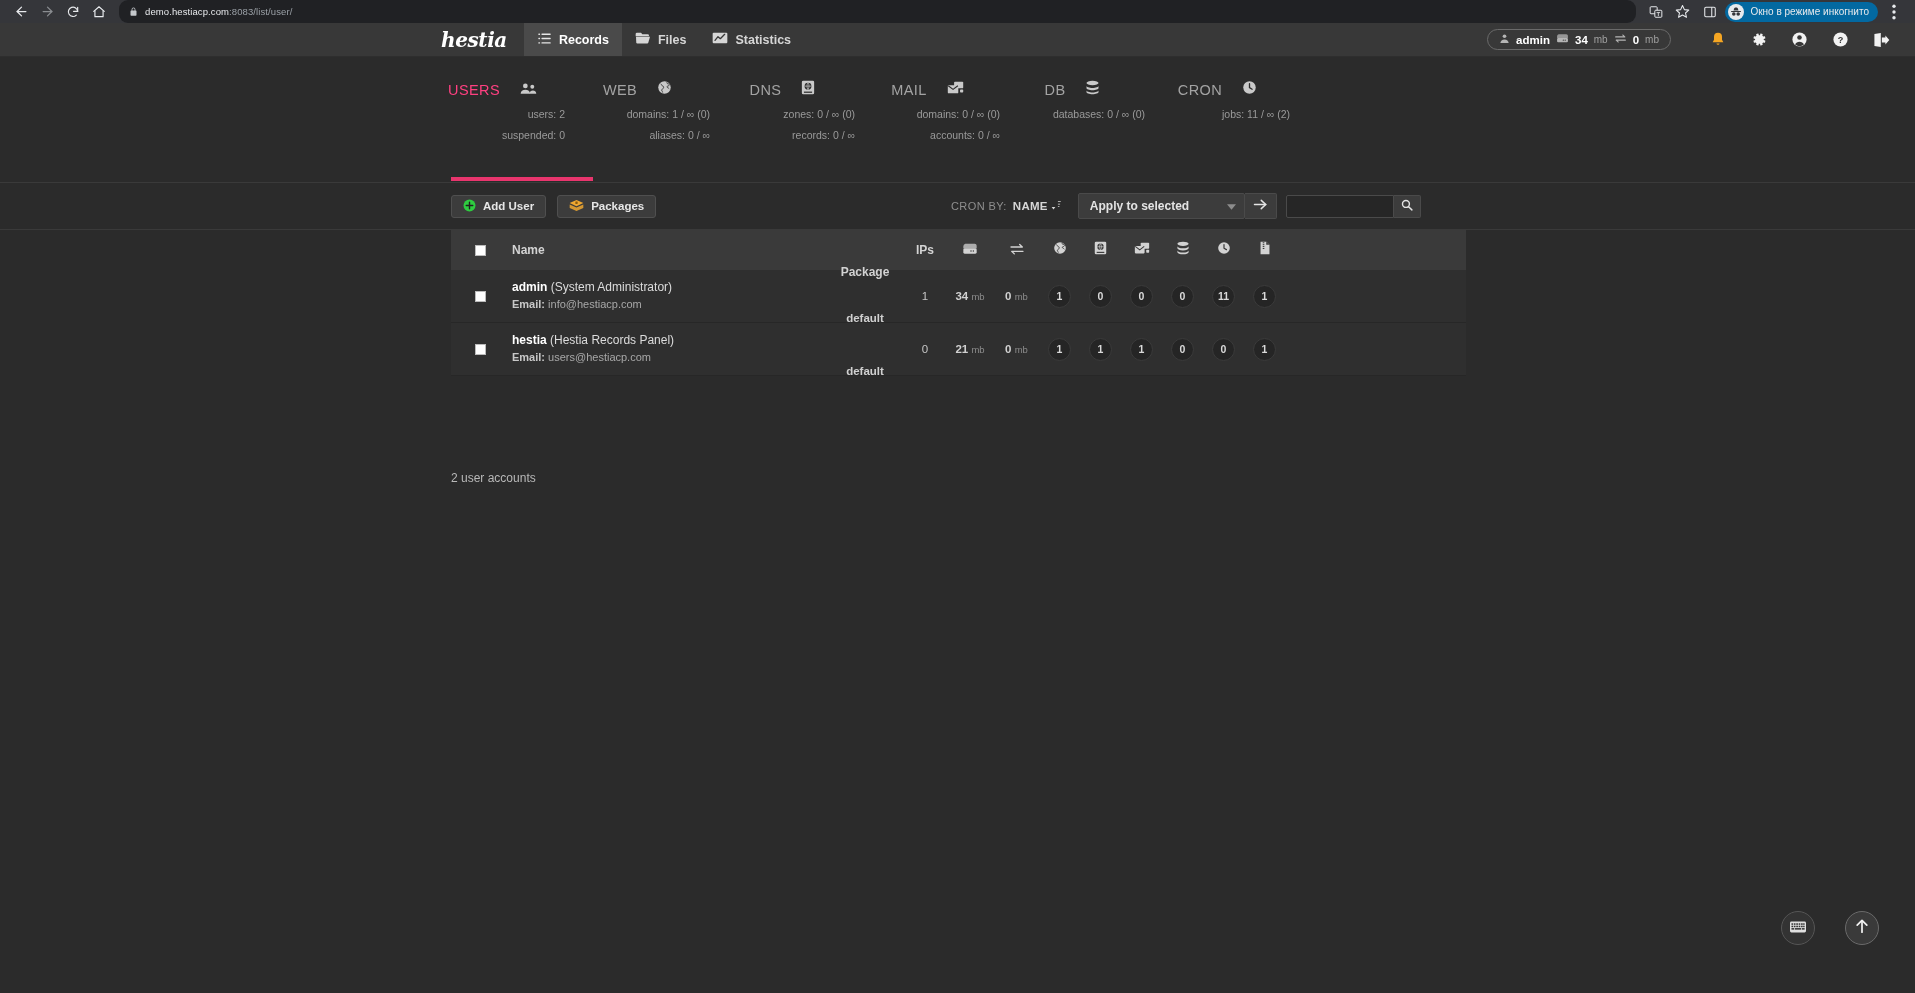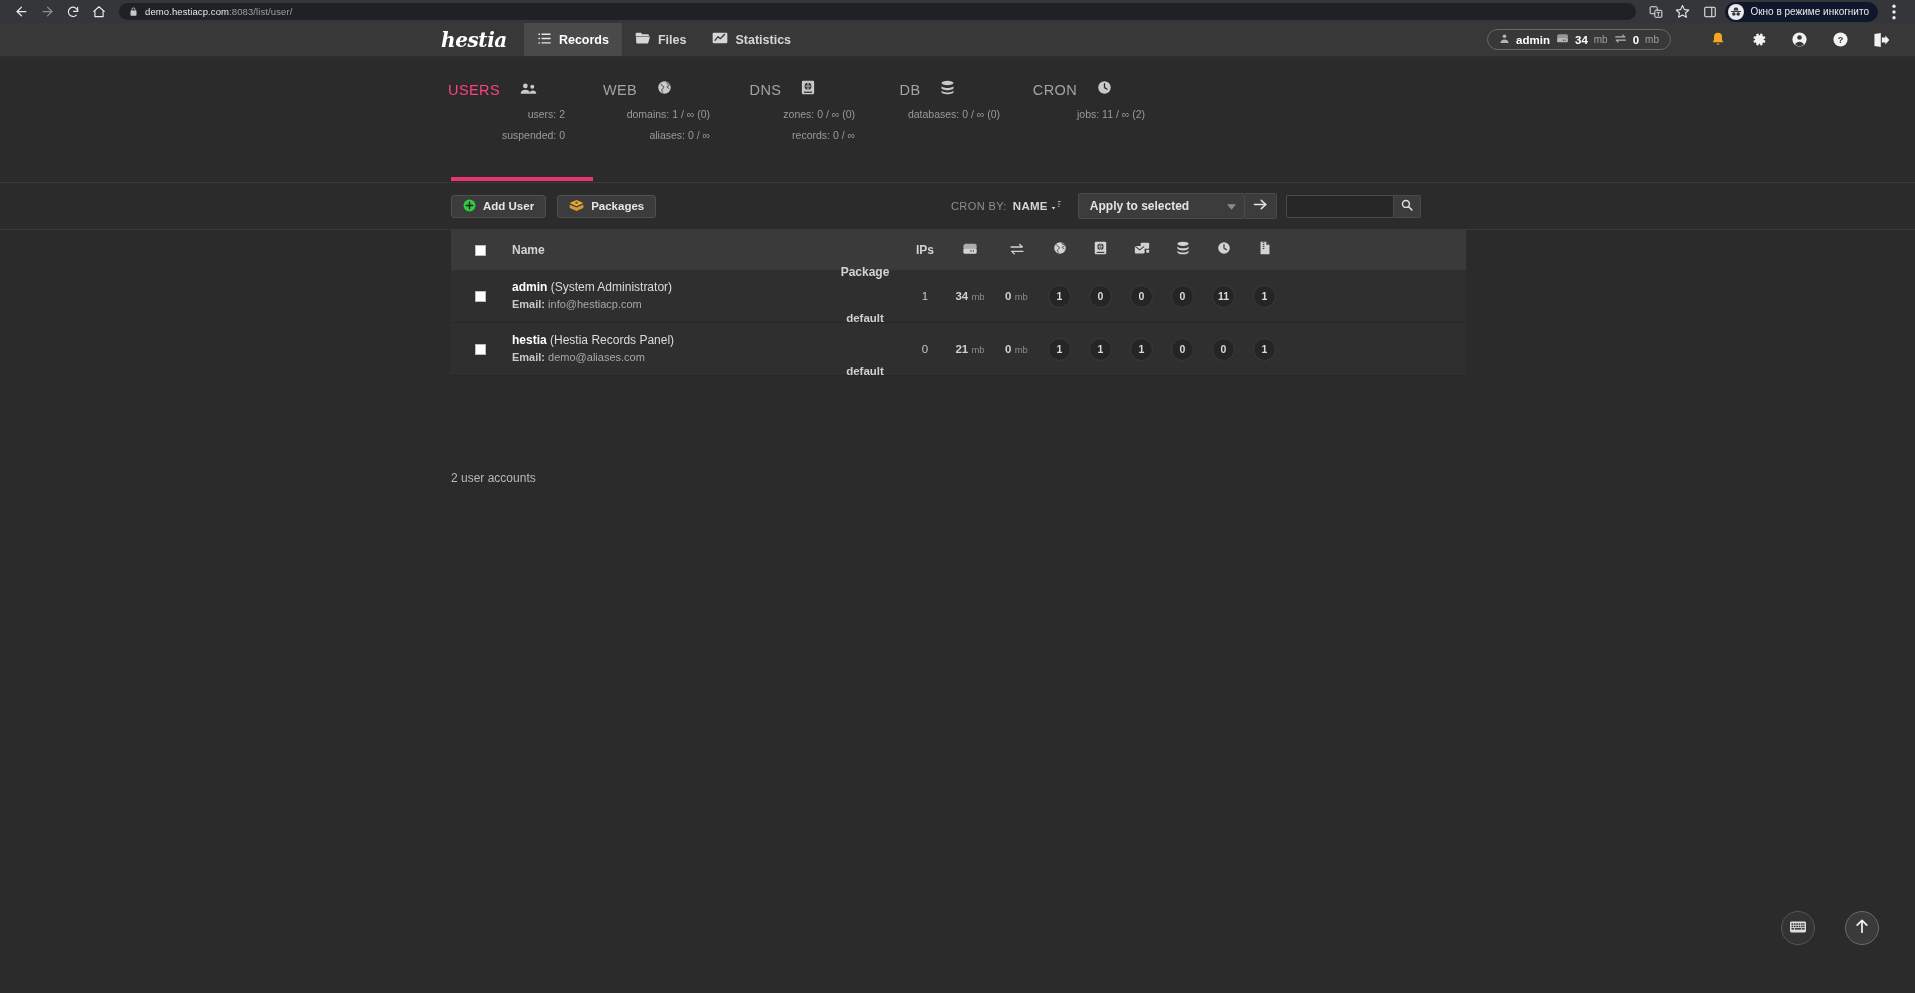--- a/index.html
+++ b/index.html
@@ -20,21 +20,21 @@
   }
   .nav-btn {
     width: 26px; height: 20px;
     display: flex; align-items: center; justify-content: center;
     color: #e8eaed; font-size: 13px; line-height: 1;
     flex: none;
   }
   .nav-btn.dim { color: #8a8d91; }
   #omnibox {
     flex: 1;
-    height: 17px;
+    height: 23px;
     background: #202124;
     border-radius: 9px;
     margin-left: 7px;
     display: flex; align-items: center;
     padding: 0 10px;
     min-width: 0;
   }
   #lock-icon { margin-right: 7px; display:flex; align-items:center; }
   #url-text {
     font-size: 9.5px; color: #e8eaed; white-space: nowrap;
@@ -45,21 +45,21 @@
     display: flex; align-items: center; height: 100%;
     margin-left: 6px; flex: none;
   }
   .br-icon {
     width: 27px; height: 20px;
     display: flex; align-items: center; justify-content: center;
     color: #e8eaed;
   }
   #incognito-pill {
     height: 20px;
-    background: #0f172a;
+    background: #0369a1;
     border-radius: 10px;
     display: flex; align-items: center;
     padding: 0 9px 0 3px;
     margin: 0 2px;
     gap: 6px;
   }
   #incognito-avatar {
     width: 16px; height: 16px; border-radius: 50%;
     background: #e8eaed;
     display: flex; align-items: center; justify-content: center;
@@ -498,20 +498,35 @@
               <circle cx="10" cy="9" r="5" fill="#2b2b2b"></circle>
               <path d="M5 9h10M10 4c2 2.5 2 7.5 0 10M10 4c-2 2.5-2 7.5 0 10" stroke="#c9c9c9" stroke-width="1" fill="none"></path>
               <rect x="4" y="17" width="12" height="1.8" fill="#2b2b2b"></rect>
             </svg>
         </span>
       </div>
       <div class="stat-line">zones: 0 / ∞ (0)</div>
       <div class="stat-line">records: 0 / ∞</div>
     </div>
 
+    <div class="stat-col">
+      <div class="stat-head">
+        <span class="stat-title">MAIL</span>
+        <span>
+          <svg width="17" height="14" viewBox="0 0 24 20" fill="#c9c9c9">
+              <rect x="10" y="1" width="13" height="9.5" rx="1.2"></rect>
+              <rect x="1" y="6" width="15" height="11.5" rx="1.2"></rect>
+              <path d="M1.6 6.8L8.5 12l6.9-5.2" stroke="#2b2b2b" stroke-width="1.6" fill="none"></path>
+              <rect x="18.5" y="12" width="4.5" height="4.5" rx="1"></rect>
+            </svg>
+        </span>
+      </div>
+      <div class="stat-line">domains: 0 / ∞ (0)</div>
+      <div class="stat-line">accounts: 0 / ∞</div>
+    </div>
 
     <div class="stat-col">
       <div class="stat-head">
         <span class="stat-title">DB</span>
         <span>
           <svg width="15" height="15" viewBox="0 0 20 20" fill="#c9c9c9">
               <ellipse cx="10" cy="4" rx="8" ry="3"></ellipse>
               <path d="M2 7.5c0 1.7 3.6 3 8 3s8-1.3 8-3v3c0 1.7-3.6 3-8 3s-8-1.3-8-3z"></path>
               <path d="M2 13.5c0 1.7 3.6 3 8 3s8-1.3 8-3v2.5c0 1.7-3.6 3-8 3s-8-1.3-8-3z"></path>
             </svg>
@@ -732,21 +747,21 @@
     <div class="c-check">
         <span class="chk"></span>
       </div>
     <div class="c-name">
       <div class="name-main">
         <b>hestia</b>
         <span>(Hestia Records Panel)</span>
       </div>
       <div class="name-sub">
         <b>Email:</b>
-        <span>demo@aliases.com</span>
+        <span>users@hestiacp.com</span>
       </div>
     </div>
     <div class="c-pkg cell-txt">default</div>
     <div class="c-ips cell-plain">0</div>
     <div class="c-disk cell-txt"><span>21</span> <span class="unit">mb</span></div>
     <div class="c-bw cell-txt"><span>0</span> <span class="unit">mb</span></div>
     <div class="c-cnt">
         <span class="bubble">1</span>
       </div>
     <div class="c-cnt">

